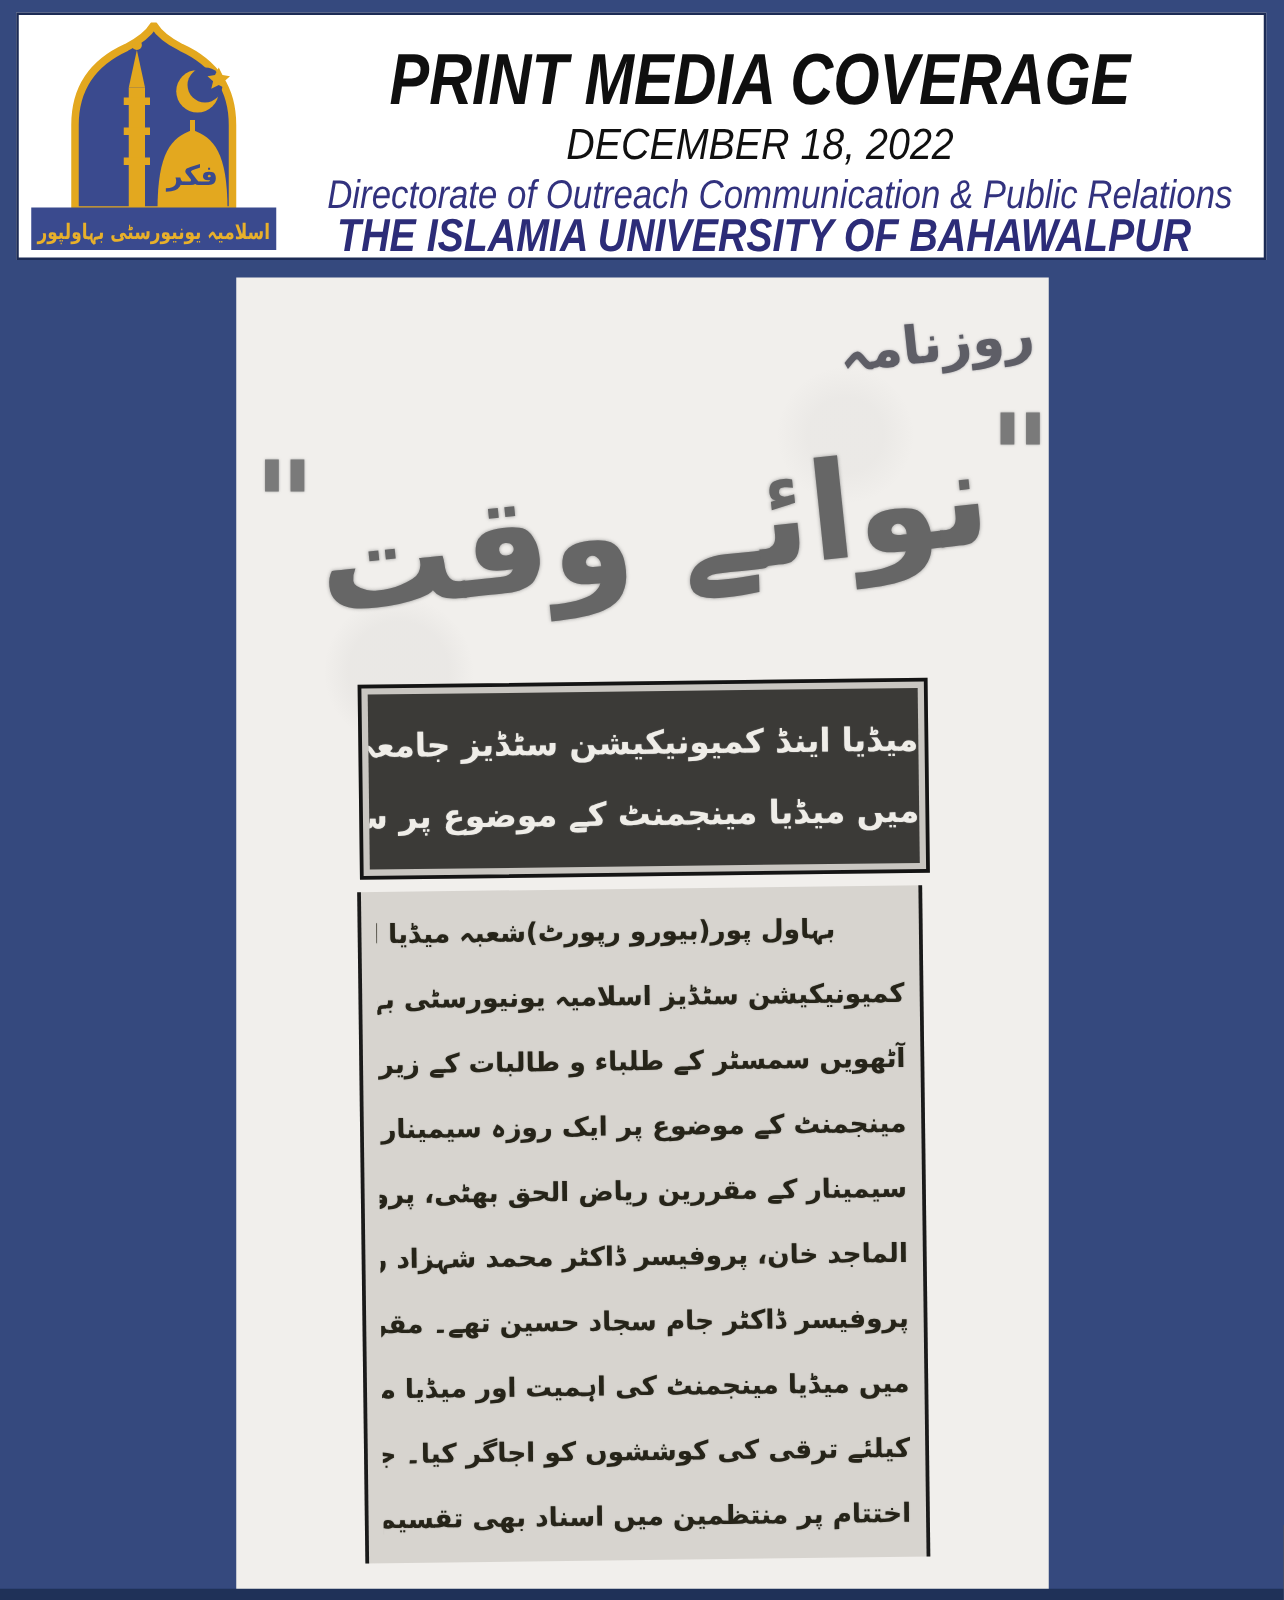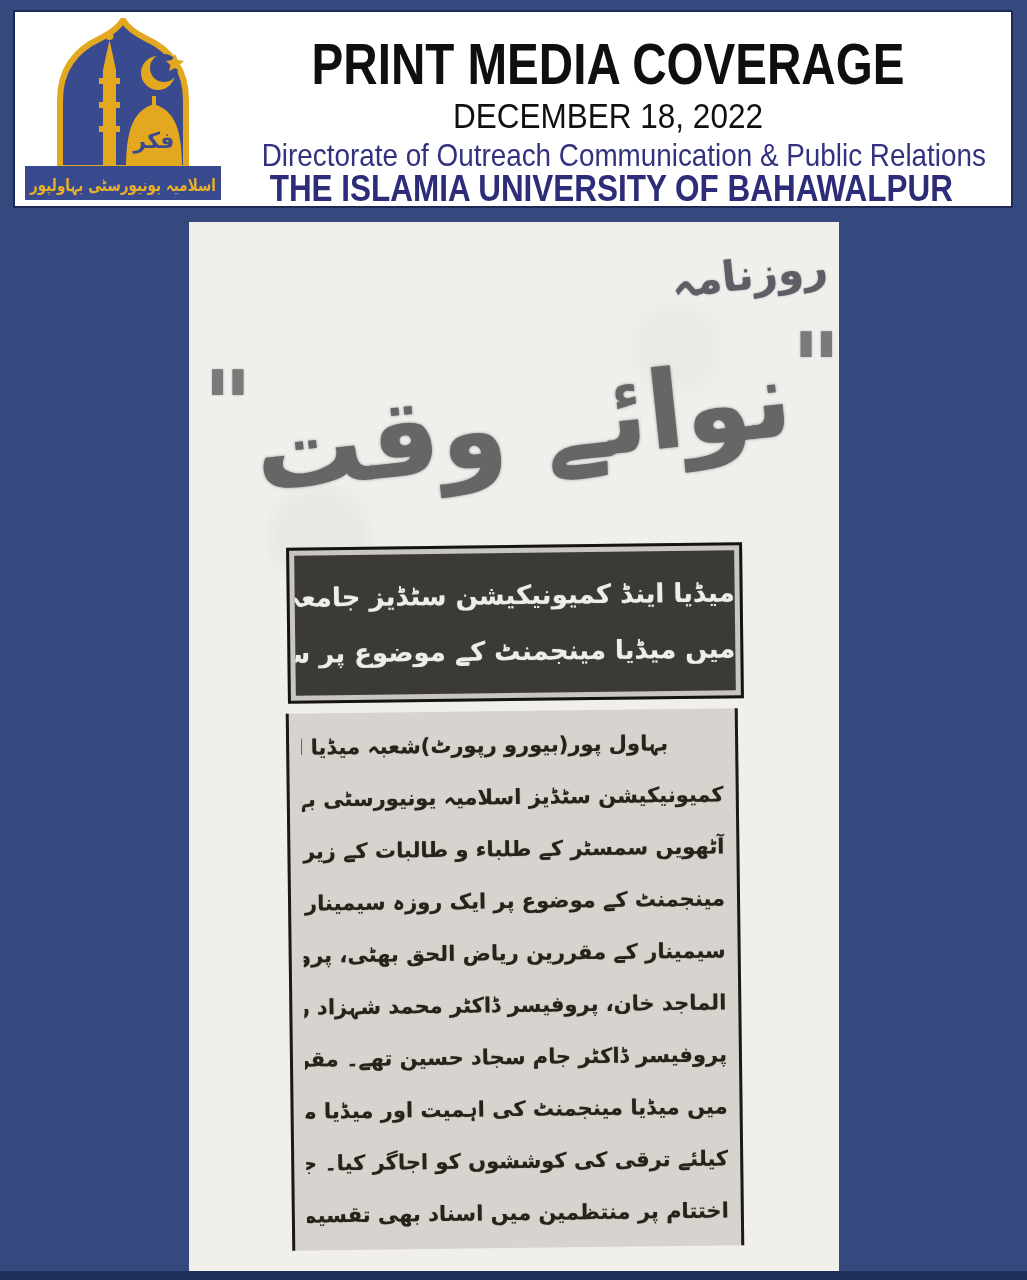--- a/index.html
+++ b/index.html
@@ -10,21 +10,21 @@
   }
   .page-bottom-strip{
     position:absolute;left:0;bottom:0;width:100%;height:9px;background:#1F3158;
   }
   
   .header{
     position:absolute;left:13px;top:10px;width:1000px;height:198px;
     background:#ffffff;border:2px solid #1C2B55;box-sizing:border-box;
   }
   .logo{position:absolute;left:8px;top:6px;width:200px;height:184px;}
-  .header-text{position:absolute;left:195px;right:5px;top:0;height:100%;text-align:center;}
+  .header-text{position:absolute;left:195px;right:5px;top:0;height:100%;text-align:center;font-style:italic;}
   .h-title{
     position:absolute;left:0;right:0;top:22px;
     font-weight:700;font-size:58px;line-height:60px;color:#0F0F0F;
     transform:scaleX(.82);transform-origin:center;letter-spacing:0px;white-space:nowrap;
   }
   .h-date{
     position:absolute;left:0;right:0;top:85px;
     font-size:35px;line-height:38px;color:#101010;
     transform:scaleX(.9);transform-origin:center;white-space:nowrap;
   }

